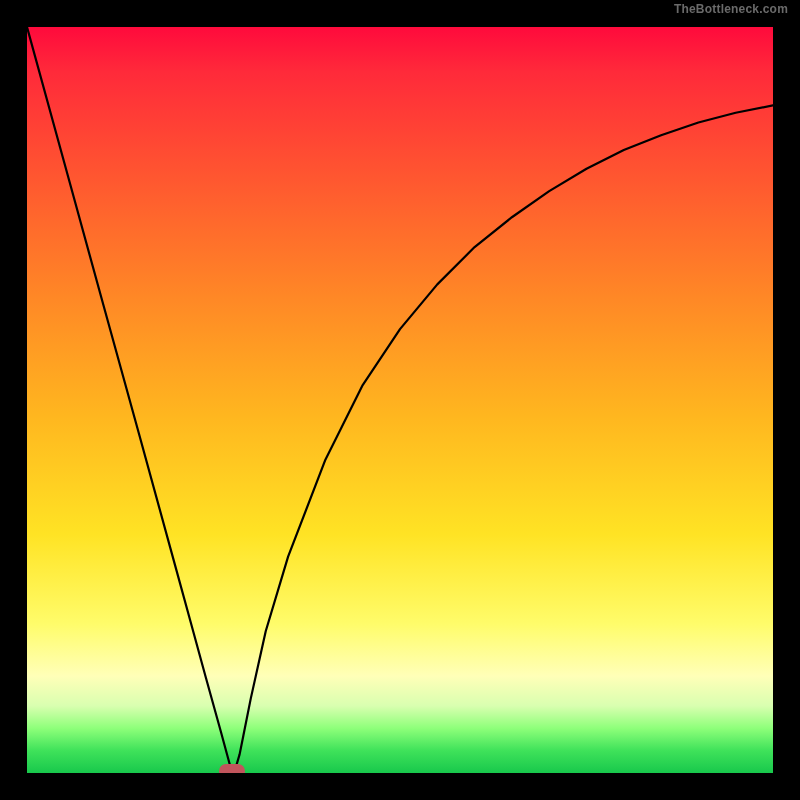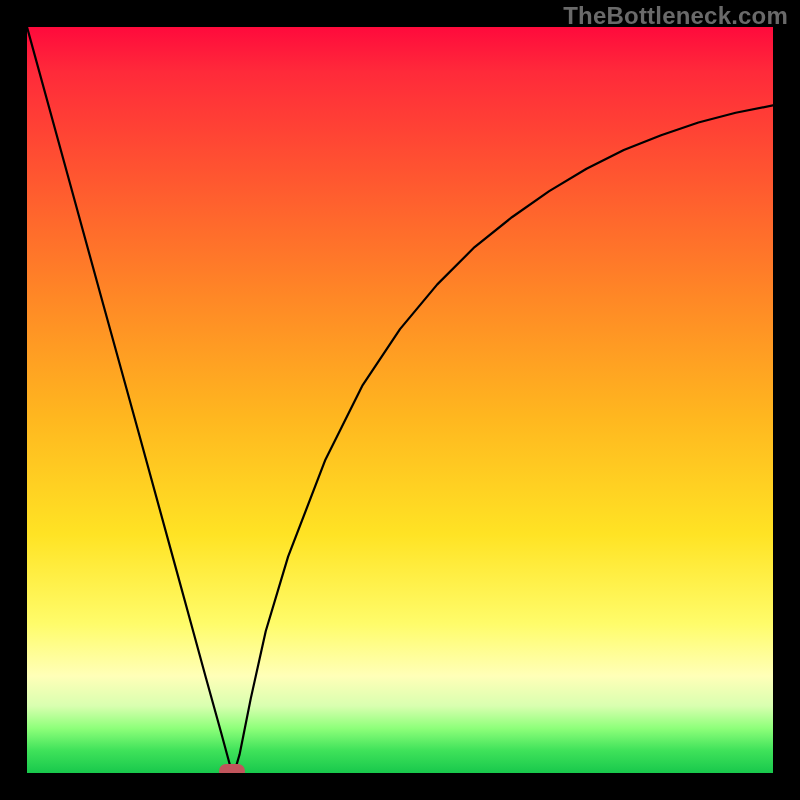--- a/index.html
+++ b/index.html
@@ -42,21 +42,21 @@
     position: absolute;
     inset: 0;
     width: 100%;
     height: 100%;
   }
   .watermark {
     position: absolute;
     top: 2px;
     right: 12px;
     font-family: Arial, Helvetica, sans-serif;
-    font-size: 24px;
+    font-size: 12px;
     font-weight: 600;
     color: #6a6a6a;
     letter-spacing: 0.2px;
     user-select: none;
   }
   .marker {
     position: absolute;
     background: #c1555c;
     border-radius: 9px;
   }

